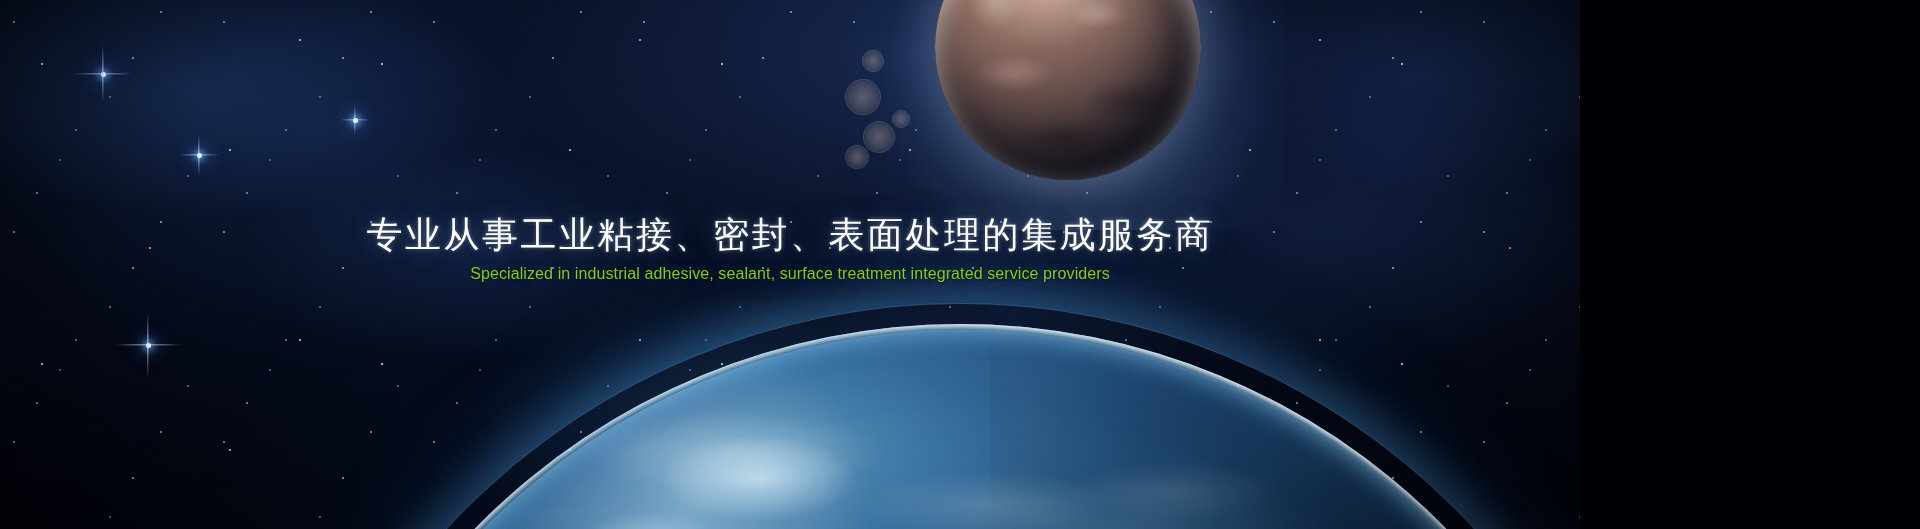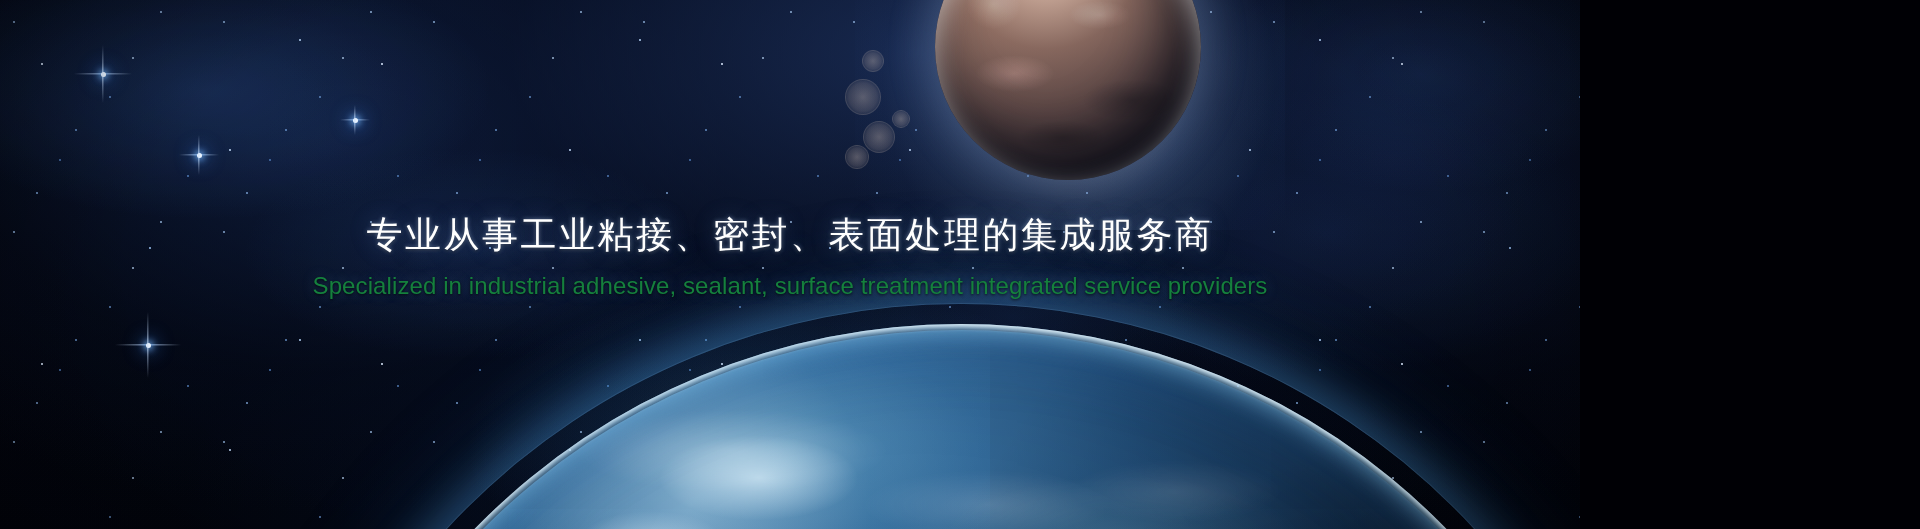--- a/index.html
+++ b/index.html
@@ -273,27 +273,27 @@
     line-height: 44px;
     letter-spacing: 2.5px;
     color: #ffffff;
     text-shadow:
       0 0 4px rgba(180,210,255,0.55),
       0 1px 3px rgba(0,0,0,0.75),
       0 0 22px rgba(120,170,235,0.35);
     white-space: nowrap;
   }
   .headline-en {
-    margin: 16px 0 0 0;
+    margin: 4px 0 0 0;
     font-family: "Liberation Sans", sans-serif;
-    font-size: 24px;
+    font-size: 16px;
     font-weight: 400;
     line-height: 26px;
     letter-spacing: 0.1px;
-    color: #15803d;
+    color: #84cc16;
     text-shadow:
       0 1px 3px rgba(0,0,0,0.80),
       0 0 14px rgba(110,160,225,0.32);
     white-space: nowrap;
   }
 
   
   .vignette {
     position: absolute;
     inset: 0;

